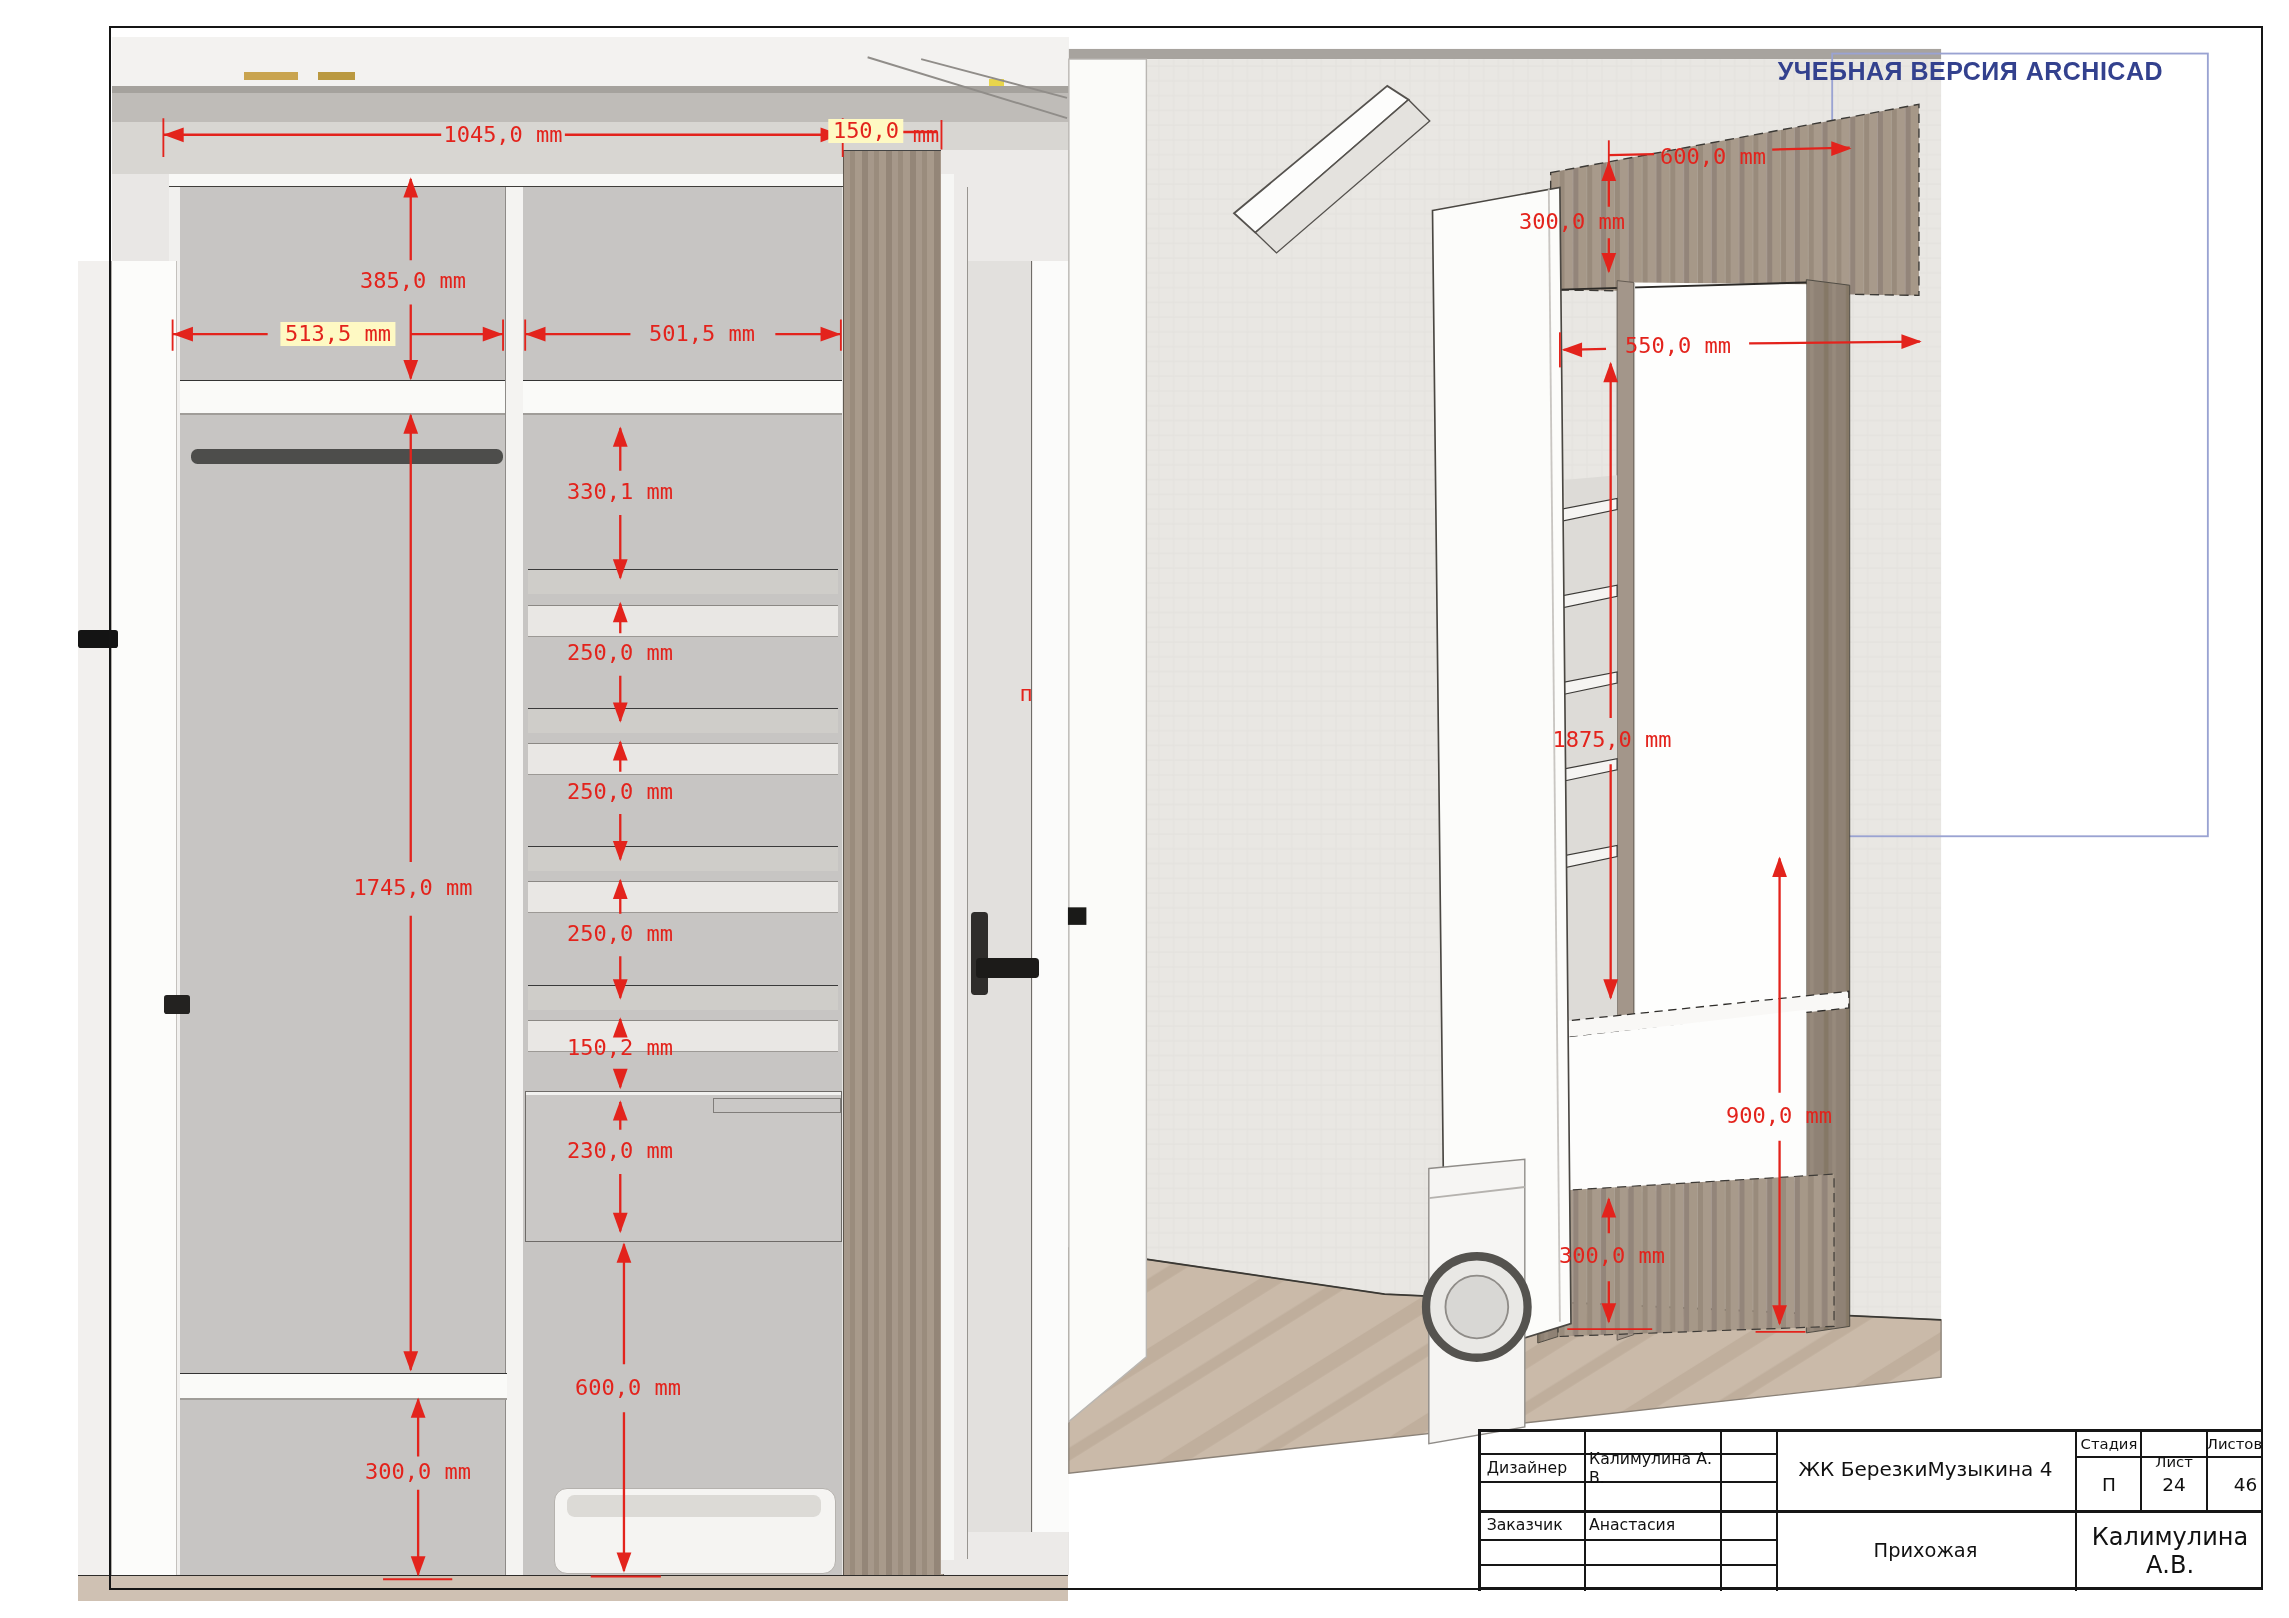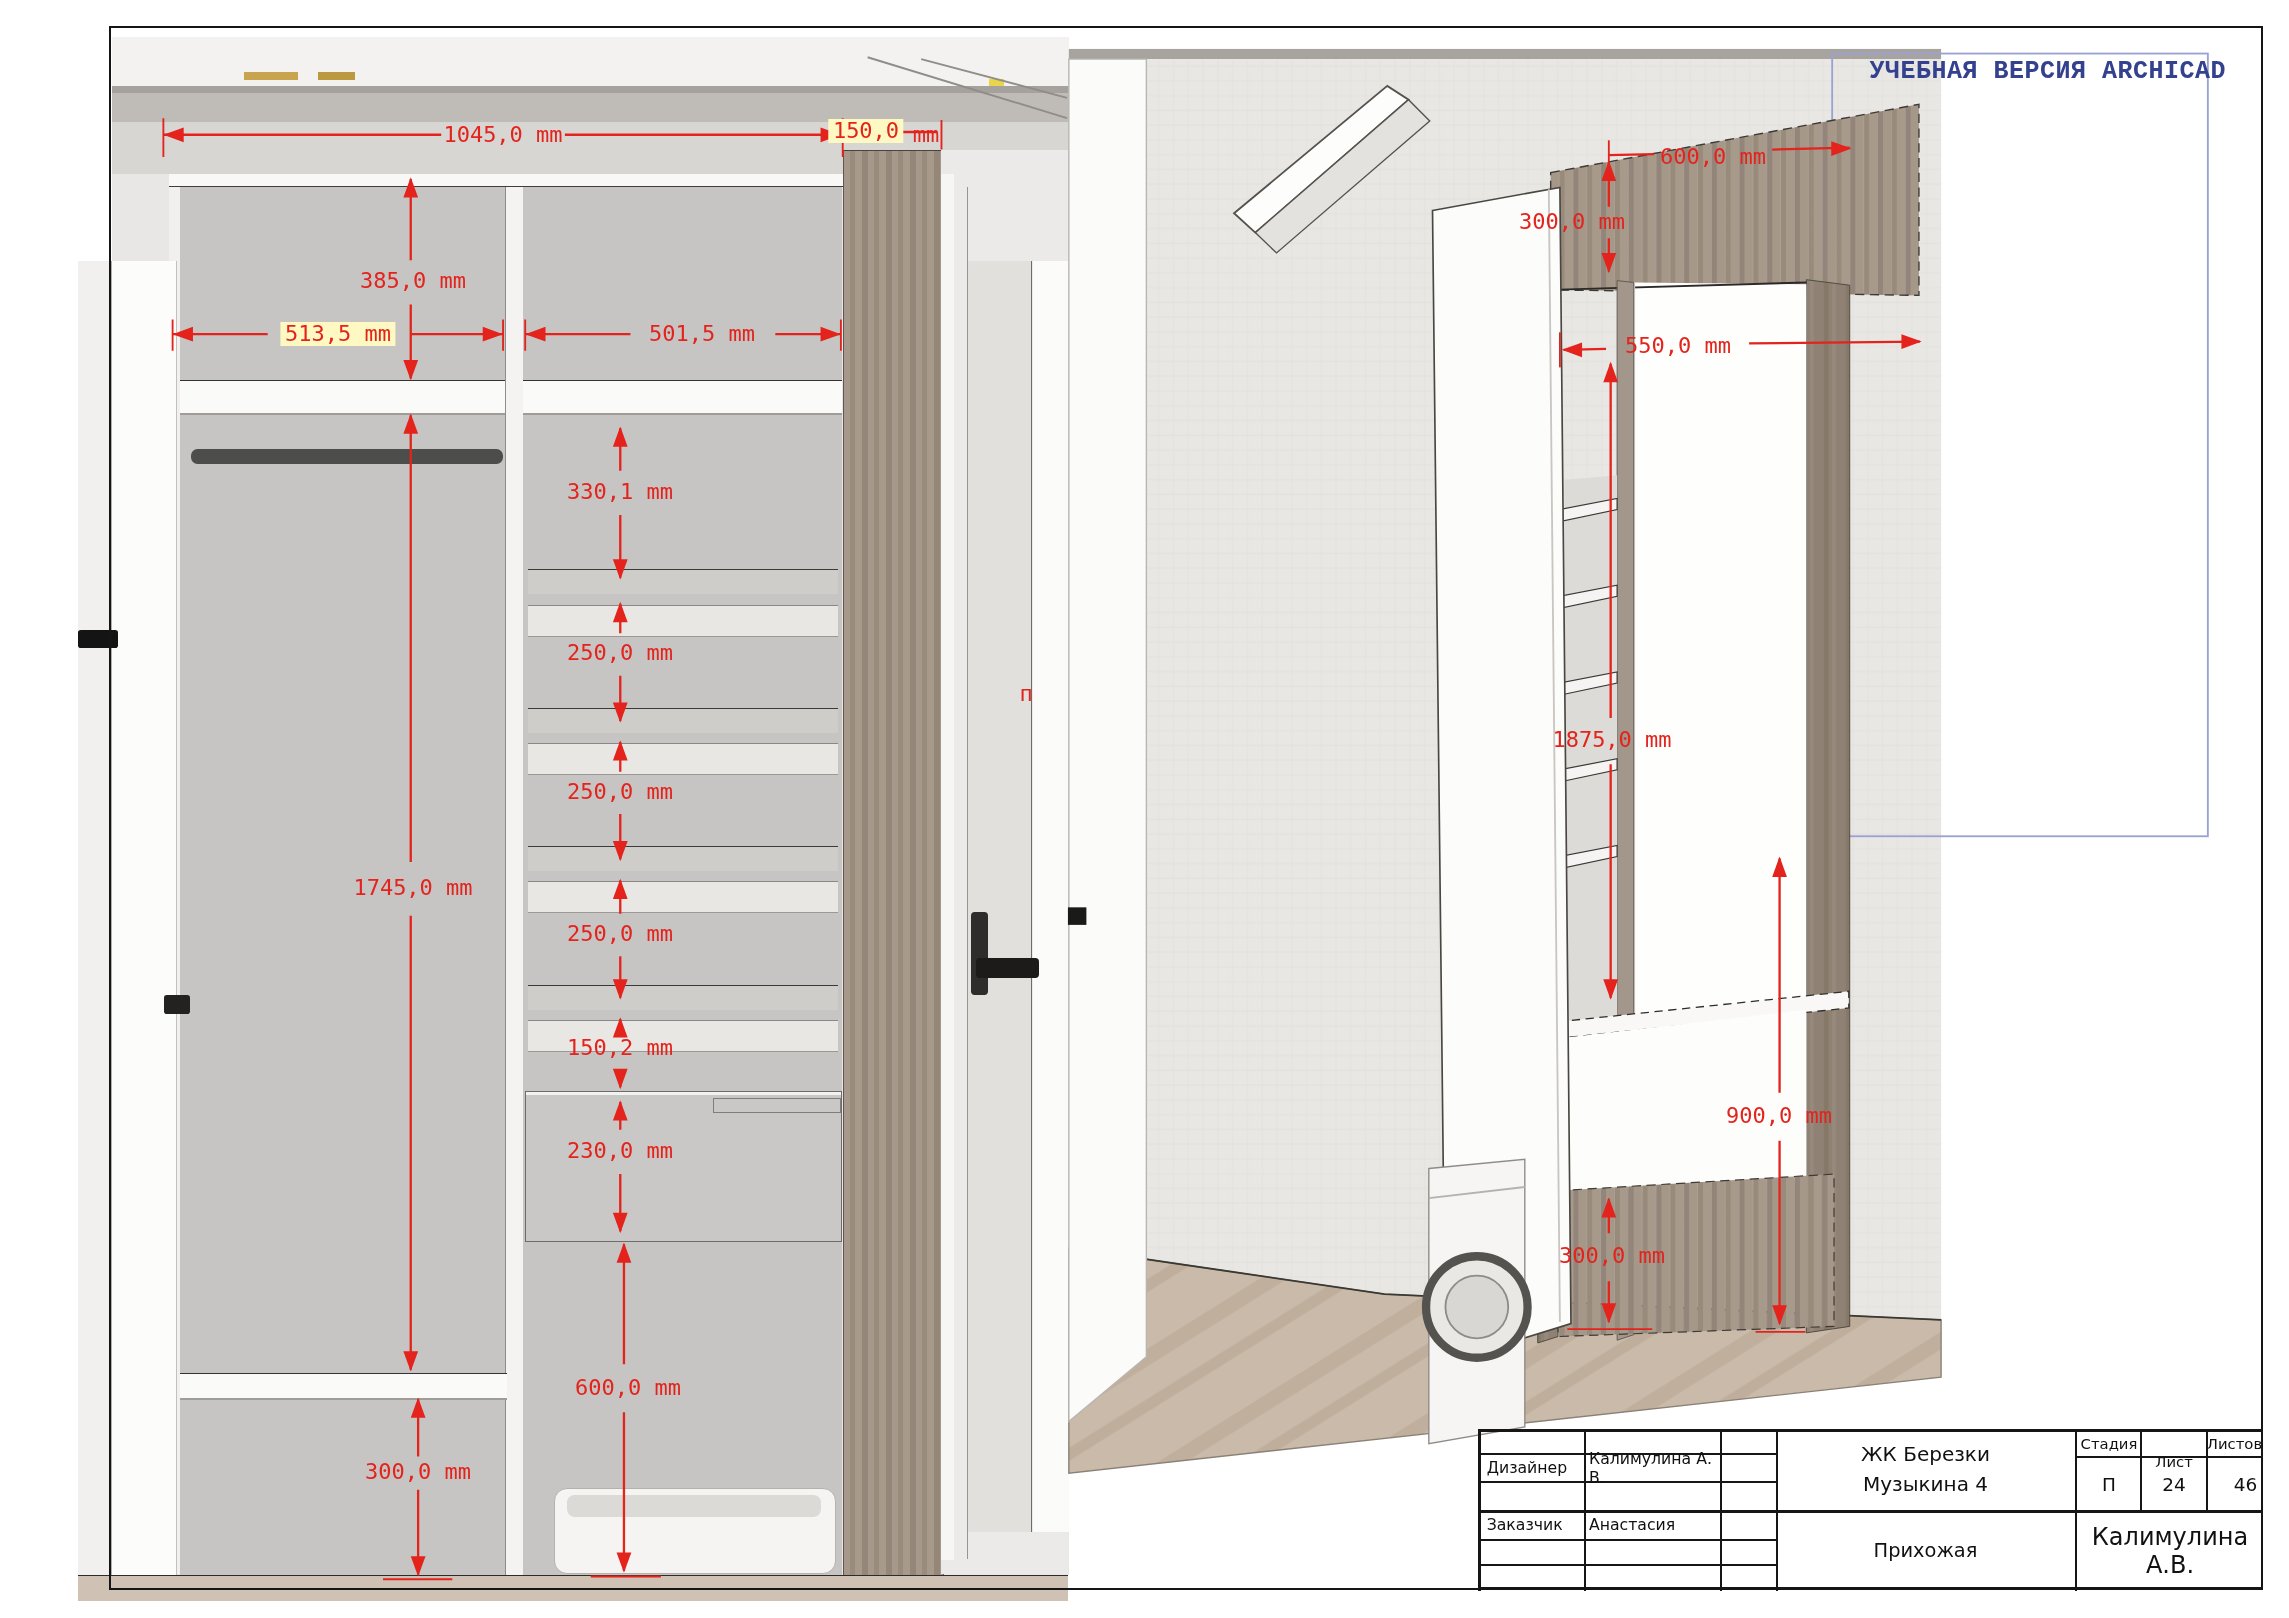--- a/index.html
+++ b/index.html
@@ -13,22 +13,22 @@
   .dim-label.chip{background:#fef9c3;padding:0 4.6px;}
   
   .rd{stroke:var(--red,#e3231c);fill:none;stroke-width:2.5;}
   .rdt{stroke:var(--red,#e3231c);fill:none;stroke-width:2;}
   .rdf{fill:var(--red,#e3231c);stroke:none;}
   
   .tl-line{position:absolute;background:#161616;z-index:60;}
   .tl-cell{position:absolute;z-index:61;color:#111;display:flex;align-items:center;
     font-family:"DejaVu Sans",sans-serif;}
   .tl-center{justify-content:center;text-align:center;}
-  #watermark{position:absolute;left:1809px;top:57px;width:417px;text-align:right;
-    font-family:Liberation Mono, monospace;font-weight:bold;font-size:25px;
+  #watermark{position:absolute;left:1746px;top:57px;width:417px;text-align:right;
+    font-family:Liberation Sans, sans-serif;font-weight:bold;font-size:25px;
     color:#33418e;letter-spacing:0.5px;z-index:45;}
   
   .edge-b{border-bottom:1.8px solid #3f3d3a;}
 </style>
 </head>
 <body>
 
 <div id="page">
 
   <div>
@@ -293,21 +293,21 @@
     <div class="tl-line" style="left:2075px;top:1456px;width:188px;height:1.8px;"></div>
     <div class="tl-line" style="left:1478px;top:1510px;width:785px;height:2.8px;"></div>
     <div class="tl-line" style="left:1478px;top:1539px;width:298px;height:1.8px;"></div>
     <div class="tl-line" style="left:1478px;top:1564px;width:298px;height:1.8px;"></div>
     <div class="tl-line" style="left:1478px;top:1587px;width:785px;height:2.8px;"></div>
 
     <div class="tl-cell" style="left:1483px;top:1453px;width:98px;height:29px;font-size:15.7px;padding-left:3.7px;">Дизайнер</div>
     <div class="tl-cell" style="left:1589px;top:1453px;width:129px;height:29px;font-size:15.7px;">Калимулина А. В.</div>
     <div class="tl-cell" style="left:1483px;top:1510px;width:98px;height:29px;font-size:15.7px;padding-left:3.7px;">Заказчик</div>
     <div class="tl-cell" style="left:1589px;top:1510px;width:129px;height:29px;font-size:15.7px;">Анастасия</div>
-    <div class="tl-cell tl-center" style="left:1778px;top:1431px;width:295px;height:77px;font-size:20px;flex-direction:column;justify-content:center;line-height:29.5px;">
+    <div class="tl-cell tl-center" style="left:1778px;top:1431px;width:295px;height:77px;font-size:20px;flex-direction:row;justify-content:center;line-height:29.5px;">
       <span>ЖК Березки</span>
       <span>Музыкина 4</span>
     </div>
     <div class="tl-cell tl-center" style="left:2077px;top:1429px;width:64px;height:28px;font-size:14.8px;">Стадия</div>
     <div class="tl-cell tl-center" style="left:2142px;top:1429px;width:64px;height:28px;font-size:14.8px;margin-top:18px;">Лист</div>
     <div class="tl-cell tl-center" style="left:2206px;top:1429px;width:57px;height:28px;font-size:14.8px;">Листов</div>
     <div class="tl-cell tl-center" style="left:2077px;top:1458px;width:64px;height:52px;font-size:18.5px;">П</div>
     <div class="tl-cell tl-center" style="left:2142px;top:1458px;width:64px;height:52px;font-size:18.5px;">24</div>
     <div class="tl-cell tl-center" style="left:2206px;top:1458px;width:79px;height:52px;font-size:18.5px;">46</div>
     <div class="tl-cell tl-center" style="left:1778px;top:1513px;width:295px;height:75px;font-size:19.4px;flex-direction:column;justify-content:center;line-height:29px;">

